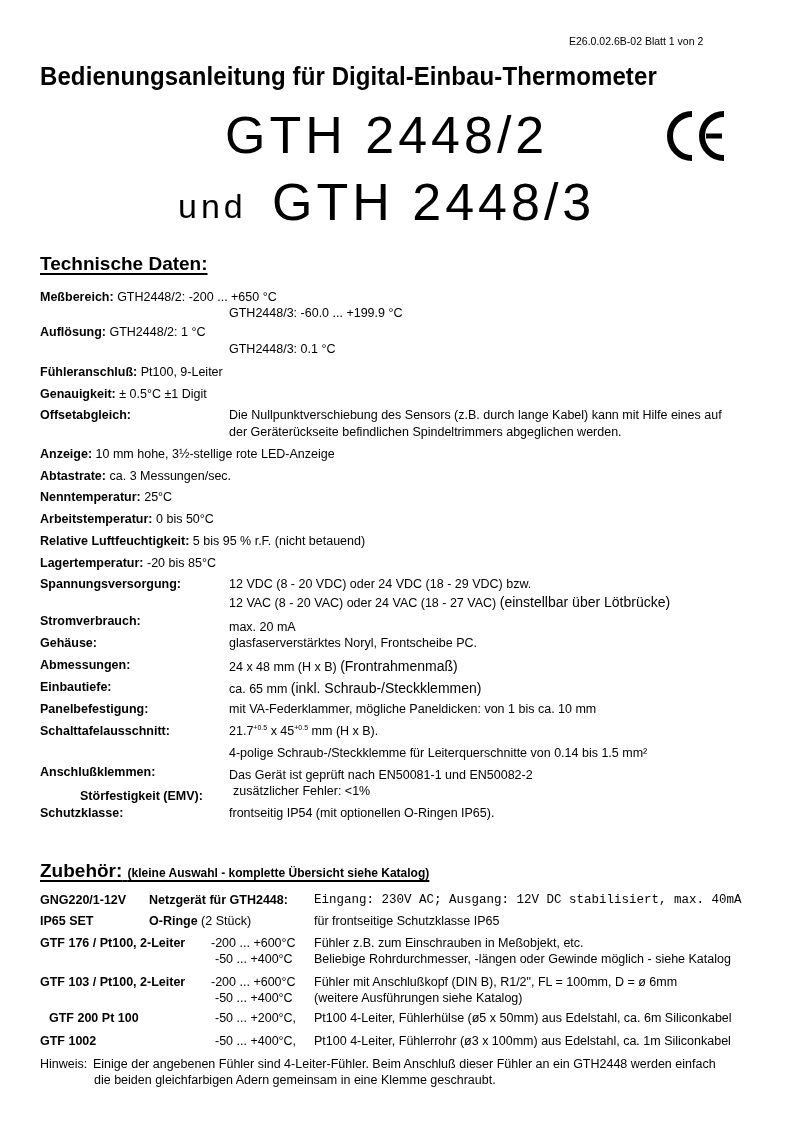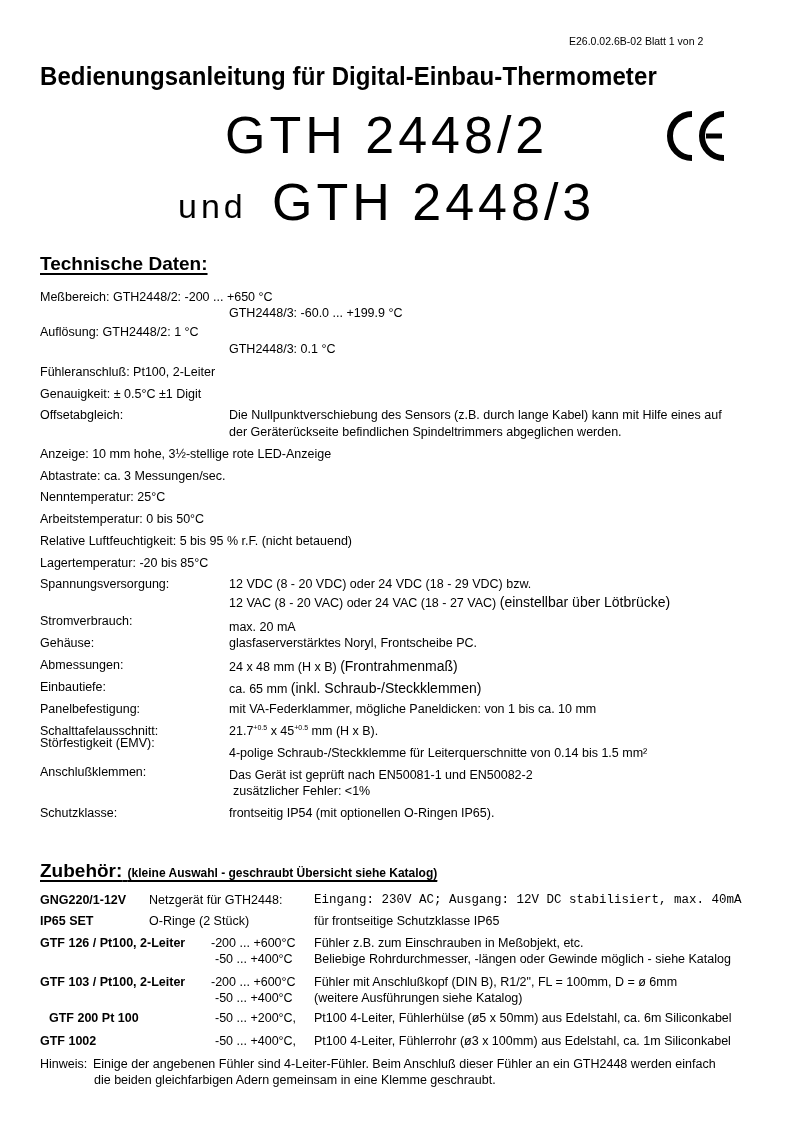--- a/index.html
+++ b/index.html
@@ -9,21 +9,21 @@
     }
     .abs { position: absolute; white-space: nowrap; }
     .docref { left: 569px; top: 35px; font-size: 10.5px; }
     .main-title { left: 40px; top: 62px; font-size: 25px; font-weight: bold; letter-spacing: 0.1px; transform: scaleX(0.96); transform-origin: left; }
     .model1 { left: 225px; top: 105px; font-size: 52px; letter-spacing: 4px; }
     .model2-und { left: 178px; top: 187px; font-size: 34px; letter-spacing: 4px; }
     .model2 { left: 272px; top: 172px; font-size: 52px; letter-spacing: 4px; }
     .ce { left: 664px; top: 110px; width: 64px; height: 52px; }
     .h2 { font-weight: bold; font-size: 19px; text-decoration: underline; text-decoration-thickness: 2px; text-underline-offset: 3px; }
     .h2 small { font-size: 12px; font-weight: bold; text-decoration: underline; }
-    .lbl { font-weight: normal; }
+    .lbl { font-weight: bold; }
     .tiny { font-size: 14px; }
     sup { font-size: 7px; vertical-align: 5px; }
     .row { position: absolute; left: 40px; white-space: nowrap; }
     .col2 { position: absolute; left: 229px; white-space: nowrap; }
     .acc-c1 { position: absolute; left: 40px; font-weight: bold; white-space: nowrap; }
     .acc-c2 { position: absolute; white-space: nowrap; }
     .acc-c3 { position: absolute; white-space: nowrap; }
   </style>
 </head>
 <body>
@@ -50,21 +50,21 @@
 <div class="col2" style="top:306px;">GTH2448/3: -60.0 ... +199.9 °C</div>
 
 <div class="row" style="top:325px;">
   <span class="lbl">Auflösung:</span>
   <span>GTH2448/2: 1 °C</span>
 </div>
 <div class="col2" style="top:342px;">GTH2448/3: 0.1 °C</div>
 
 <div class="row" style="top:365px;">
   <span class="lbl">Fühleranschluß:</span>
-  <span>Pt100, 2-Leiter</span>
+  <span>Pt100, 9-Leiter</span>
 </div>
 <div class="row" style="top:387px;">
   <span class="lbl">Genauigkeit:</span>
   <span>± 0.5°C ±1 Digit</span>
 </div>
 <div class="row" style="top:408px;">
   <span class="lbl">Offsetabgleich:</span>
 </div>
 <div class="col2" style="top:408px;">Die Nullpunktverschiebung des Sensors (z.B. durch lange Kabel) kann mit Hilfe eines auf</div>
 <div class="col2" style="top:425px;">der Geräterückseite befindlichen Spindeltrimmers abgeglichen werden.</div>
@@ -123,44 +123,44 @@
 <div class="col2" style="top:702px;">mit VA-Federklammer, mögliche Paneldicken: von 1 bis ca. 10 mm</div>
 
 <div class="row lbl" style="top:724px;">Schalttafelausschnitt:</div>
 <div class="col2" style="top:724px;">
   <span>21.7</span><sup>+0.5</sup><span> x 45</span><sup>+0.5</sup><span> mm (H x B).</span>
 </div>
 
 <div class="row lbl" style="top:746px;margin-top:19px;">Anschlußklemmen:</div>
 <div class="col2" style="top:746px;">4-polige Schraub-/Steckklemme  für Leiterquerschnitte von 0.14 bis 1.5 mm²</div>
 
-<div class="row lbl" style="top:736px;">Störfestigkeit (EMV):</div>
+<div class="row lbl" style="top:789px;margin-left:40px;">Störfestigkeit (EMV):</div>
 <div class="col2" style="top:768px;">Das Gerät ist geprüft nach EN50081-1 und EN50082-2</div>
 <div class="col2" style="top:784px; left:233px;">zusätzlicher Fehler:  &lt;1%</div>
 
 <div class="row lbl" style="top:806px;">Schutzklasse:</div>
 <div class="col2" style="top:806px;">frontseitig IP54 (mit optionellen O-Ringen IP65).</div>
 
 <div class="abs h2" style="left:40px; top:860px;">
   <span>Zubehör:</span>
-  <small>(kleine Auswahl - geschraubt Übersicht siehe Katalog)</small>
+  <small>(kleine Auswahl - komplette Übersicht siehe Katalog)</small>
 </div>
 
 <div class="acc-c1" style="top:893px;">GNG220/1-12V</div>
 <div class="acc-c2 lbl" style="top:893px; left:149px;">Netzgerät für GTH2448:</div>
 <div class="acc-c3" style="top:893px; left:314px;font-family:Liberation Mono, monospace;">Eingang: 230V AC; Ausgang: 12V DC stabilisiert, max. 40mA</div>
 
 <div class="acc-c1" style="top:914px;">IP65 SET</div>
 <div class="acc-c2" style="top:914px; left:149px;">
   <span class="lbl">O-Ringe</span>
   <span>(2 Stück)</span>
 </div>
 <div class="acc-c3" style="top:914px; left:314px;">für frontseitige Schutzklasse IP65</div>
 
-<div class="acc-c1" style="top:936px;">GTF 126 / Pt100, 2-Leiter</div>
+<div class="acc-c1" style="top:936px;">GTF 176 / Pt100, 2-Leiter</div>
 <div class="acc-c2" style="top:936px; left:211px;">-200 ... +600°C</div>
 <div class="acc-c2" style="top:952px; left:215px;">-50 ... +400°C</div>
 <div class="acc-c3" style="top:936px; left:314px;">Fühler z.B. zum Einschrauben in Meßobjekt, etc.</div>
 <div class="acc-c3" style="top:952px; left:314px;">Beliebige Rohrdurchmesser, -längen oder Gewinde möglich - siehe Katalog</div>
 
 <div class="acc-c1" style="top:975px;">GTF 103 / Pt100, 2-Leiter</div>
 <div class="acc-c2" style="top:975px; left:211px;">-200 ... +600°C</div>
 <div class="acc-c2" style="top:991px; left:215px;">-50 ... +400°C</div>
 <div class="acc-c3" style="top:975px; left:314px;">Fühler mit Anschlußkopf (DIN B), R1/2", FL = 100mm, D = ø 6mm</div>
 <div class="acc-c3" style="top:991px; left:314px;">(weitere Ausführungen siehe Katalog)</div>

